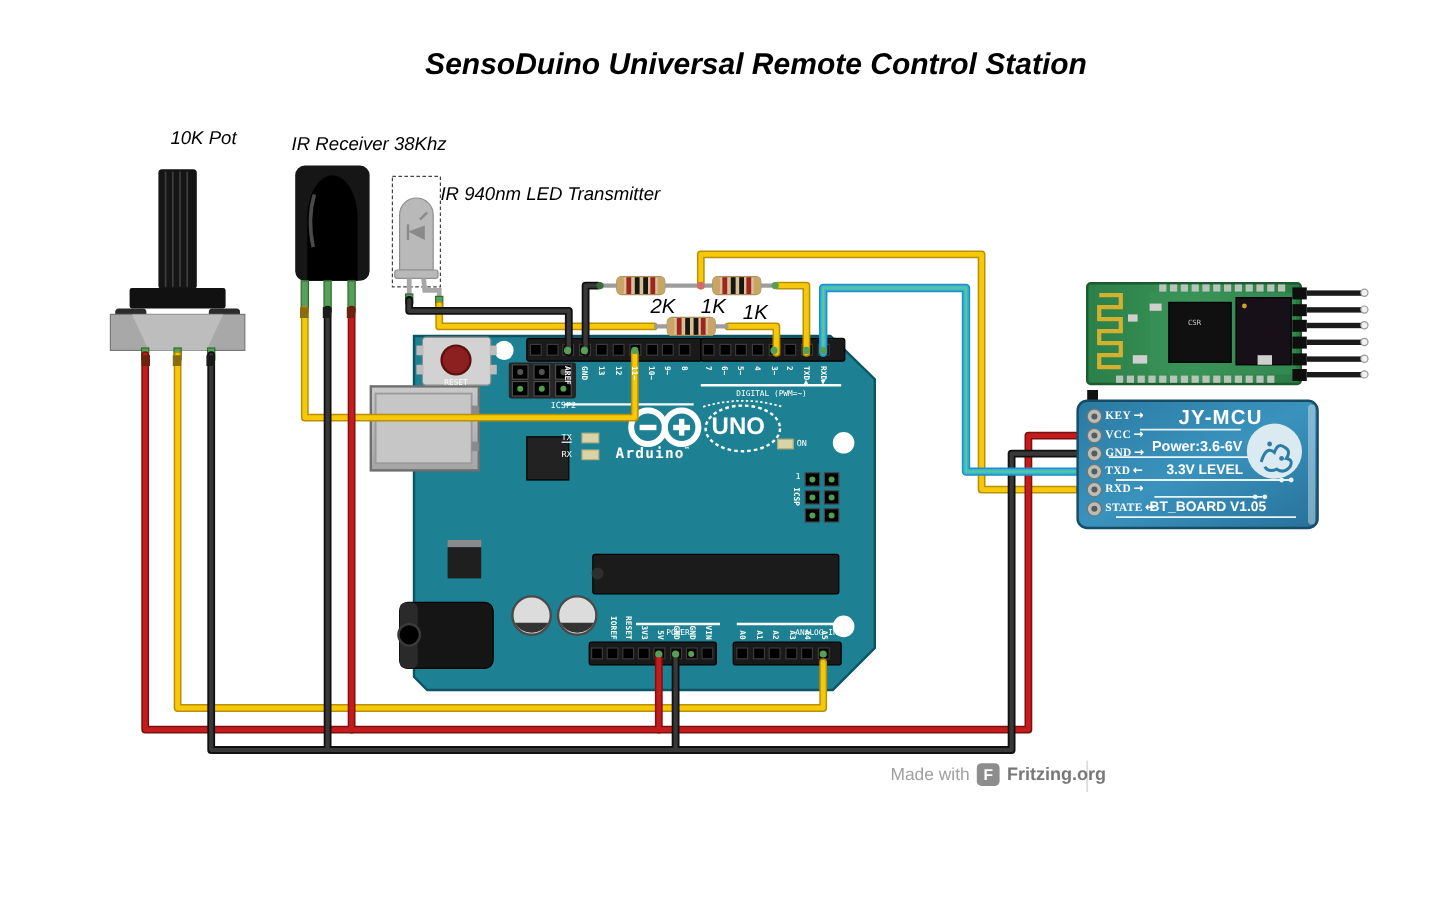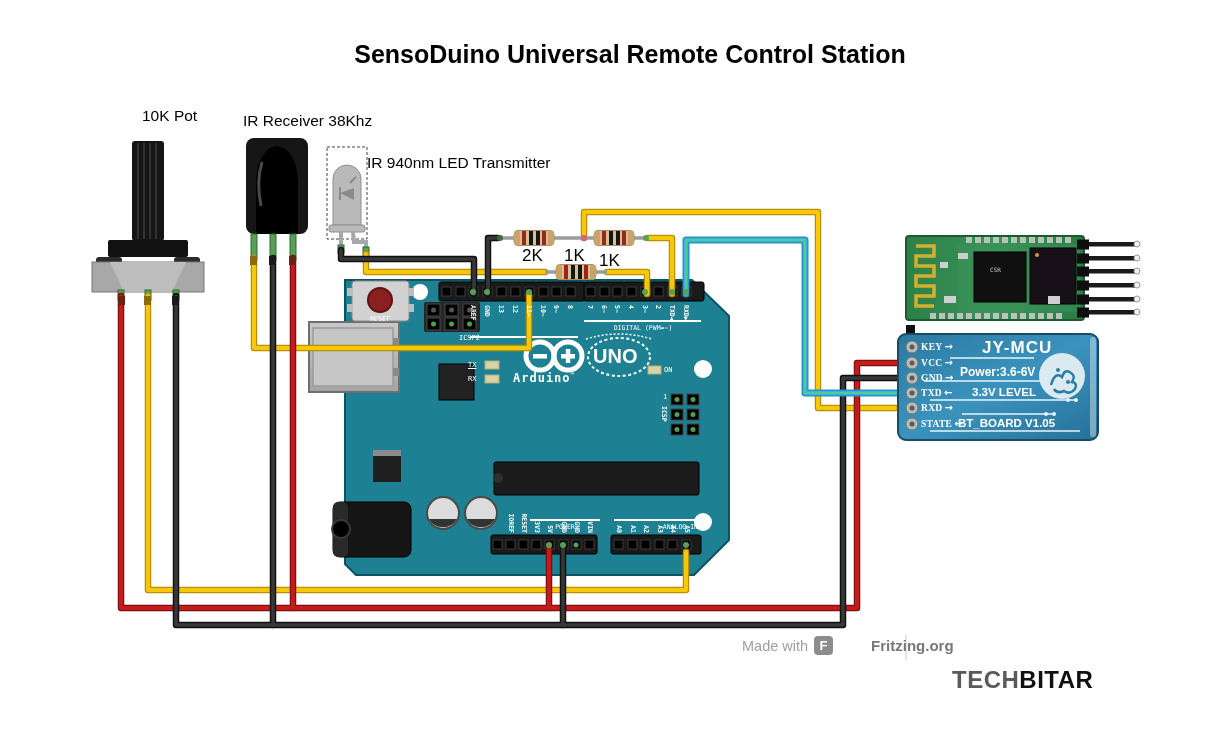--- a/index.html
+++ b/index.html
@@ -1,38 +1,38 @@
 <!DOCTYPE html>
 <html><head>
 <meta charset="utf-8">
 <style>
   html,body{margin:0;padding:0;background:#fff;}
   #canvas{position:relative;width:1206px;height:750px;background:#ffffff;overflow:hidden;
           font-family:"Liberation Sans",sans-serif;}
   .abs{position:absolute;}
-  .lbl{position:absolute;color:#000;font-family:"Liberation Sans",sans-serif;white-space:nowrap;}
+  .lbl{position:absolute;color:#000;font-family:"Liberation Sans",sans-serif;white-space:nowrap;font-style:italic;}
   .title{font-size:25px;font-weight:bold;text-align:center;}
   .complbl{font-size:15.5px;}
-  .reslbl{font-size:17px;}
+  .reslbl{font-size:17px;margin-left:20px;}
   .silk{position:absolute;color:#fff;font-family:"DejaVu Sans Mono",monospace;white-space:nowrap;}
   .vpin{position:absolute;width:36px;height:9px;line-height:9px;font-size:6.5px;font-weight:bold;
         color:#fff;font-family:"DejaVu Sans Mono","DejaVu Sans",monospace;
         transform:rotate(90deg);transform-origin:0 0;white-space:nowrap;}
   .vtop{text-align:left;}
   .vbot{text-align:right;}
   .jyrow{position:absolute;color:#fff;font-family:"Liberation Serif",serif;font-weight:bold;
          font-size:9.5px;white-space:nowrap;letter-spacing:0.3px;}
   .jyarrow{font-family:"DejaVu Sans",sans-serif;font-size:10px;font-weight:bold;margin-left:2px;}
   .jytitle{position:absolute;color:#fff;font-family:Liberation Sans, sans-serif;font-weight:bold;white-space:nowrap;}
   .madewith{position:absolute;display:flex;align-items:center;gap:6px;}
   .mw-text{color:#a0a0a0;font-size:14.5px;}
   .fritz-icon{width:19px;height:19px;border-radius:4px;background:#8d8d8d;color:#fff;
               font-weight:bold;font-size:13px;text-align:center;line-height:19px;
               font-family:"Liberation Sans",sans-serif;}
-  .fz-text{color:#787878;font-size:15px;font-weight:bold;margin-left:32px;}
+  .fz-text{color:#787878;font-size:15px;font-weight:bold;}
   .brand{position:absolute;font-size:24px;font-weight:bold;letter-spacing:0.5px;}
   .brand .g{color:#5a5a5a;} .brand .b{color:#111;}
   .chiplbl{position:absolute;color:#cfcfcf;font-size:6px;font-family:"DejaVu Sans Mono",monospace;}
 </style>
 </head>
 <body>
 
 <div id="canvas">
 
   <svg class="abs" style="left:0;top:0" width="1206" height="750" viewBox="0 0 1206 750">
@@ -539,16 +539,13 @@
   <div class="jyrow" style="left:921px;top:372px;"><span>GND</span><span class="jyarrow">→</span></div>
   <div class="jyrow" style="left:921px;top:387px;"><span>TXD</span><span class="jyarrow">←</span></div>
   <div class="jyrow" style="left:921px;top:402px;"><span>RXD</span><span class="jyarrow">→</span></div>
   <div class="jyrow" style="left:921px;top:418px;"><span>STATE</span><span class="jyarrow">←</span></div>
 
   <div class="madewith" style="left:742px;top:636px;">
     <span class="mw-text">Made with</span>
     <span class="fritz-icon">F</span>
     <span class="fz-text">Fritzing.org</span>
   </div>
-  <div class="brand" style="left:952px;top:666px;">
-    <span class="g">TECH</span><span class="b">BITAR</span>
-  </div>
 </div>
 
 </body></html>

